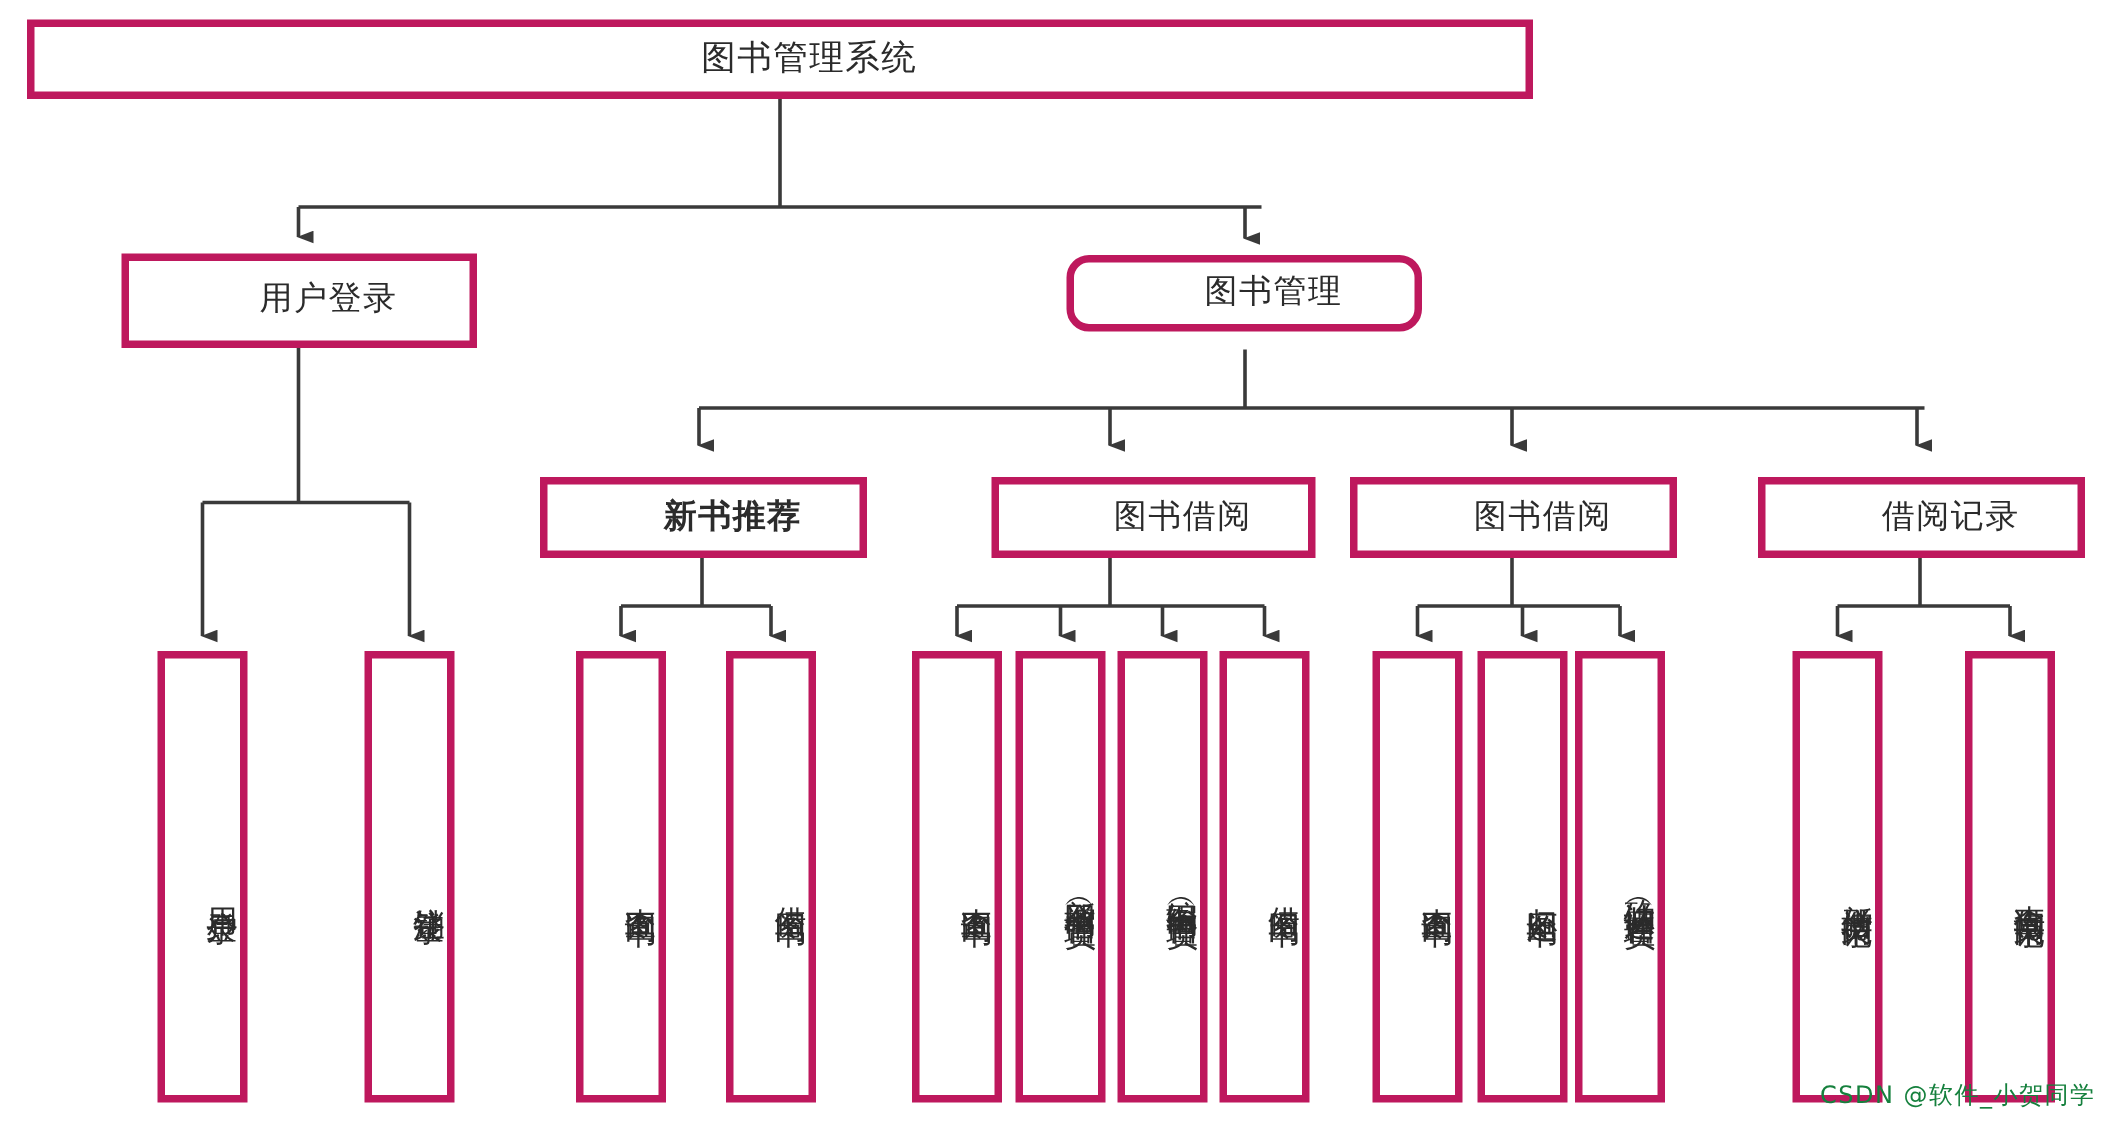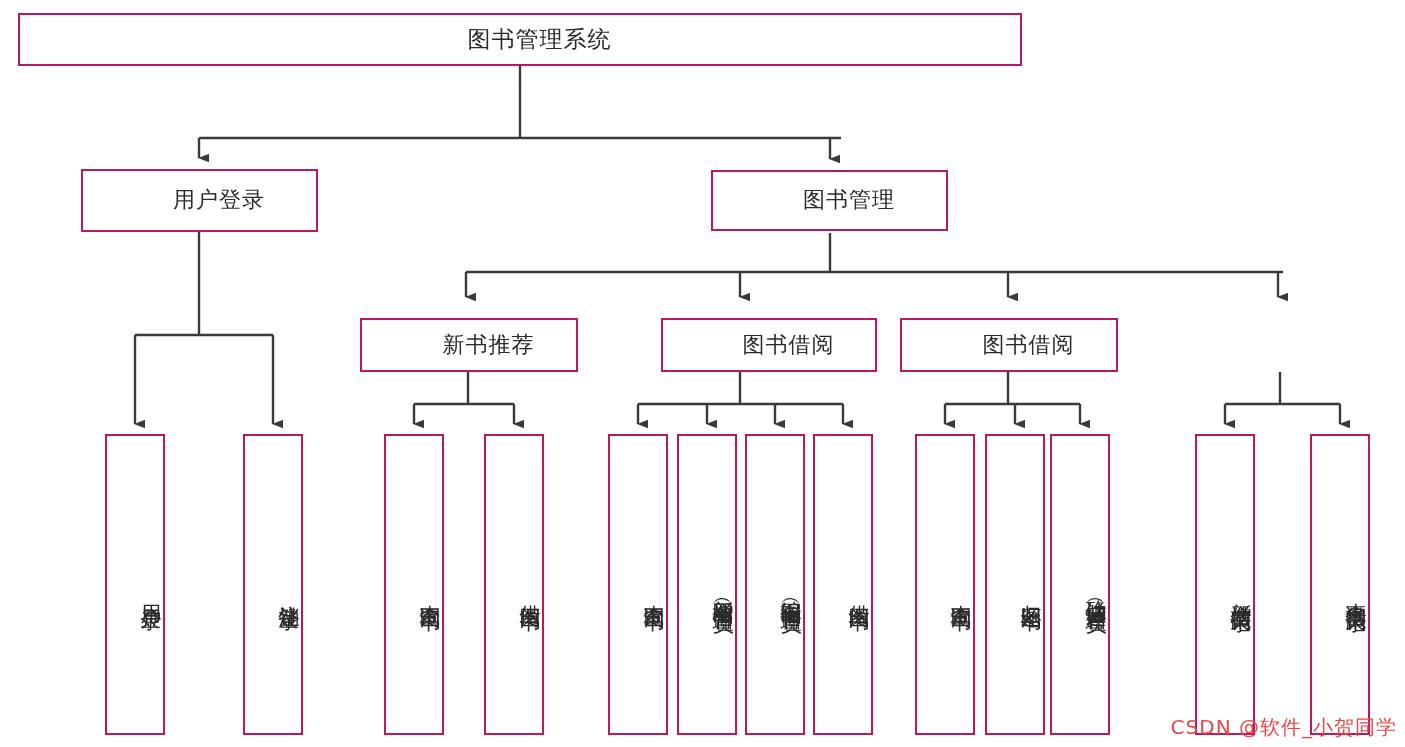--- a/index.html
+++ b/index.html
@@ -23,21 +23,21 @@
     left: 0;
     top: 0;
     width: 1405px;
     height: 747px;
     pointer-events: none;
   }
   .node {
     position: absolute;
     box-sizing: border-box;
     background: #ffffff;
-    border: 2px solid #be185d;
+    border: 5px solid #be185d;
     display: flex;
     align-items: center;
     justify-content: center;
     color: #2b2b2b;
     padding-left: 39px;
   }
   .node.horizontal {
     font-size: 22px;
     letter-spacing: 1px;
     line-height: 1.2;
@@ -61,22 +61,22 @@
     font-size: 23px;
   }
   .node-label {
     display: block;
     white-space: nowrap;
   }
   #watermark {
     position: absolute;
     right: 8px;
     bottom: 6px;
-    font-size: 20px;
-    color: #ef4444;
+    font-size: 16px;
+    color: #15803d;
     letter-spacing: 1px;
     white-space: nowrap;
     user-select: none;
   }
 </style>
 </head>
 <body>
 
 <div id="diagram-root">
 
@@ -131,33 +131,36 @@
     </g>
   </svg>
 
   <div class="node horizontal level0" style="left:18px; top:13px; width:1004px; height:53px;">
     <span class="node-label">图书管理系统</span>
   </div>
 
   <div class="node horizontal" style="left:81px; top:169px; width:237px; height:63px;">
     <span class="node-label">用户登录</span>
   </div>
-  <div class="node horizontal" style="left:711px; top:170px; width:237px; height:61px;">
+  <div class="node horizontal" style="left:711px; top:170px; width:237px; height:51px;border-radius:15px;">
     <span class="node-label">图书管理</span>
   </div>
 
-  <div class="node horizontal" style="left:360px; top:318px; width:218px; height:54px;">
+  <div class="node horizontal" style="left:360px; top:318px; width:218px; height:54px;font-weight:bold;">
     <span class="node-label">新书推荐</span>
   </div>
   <div class="node horizontal" style="left:632px; top:318px; width:216px; height:54px;margin-left:29px;">
     <span class="node-label">图书借阅</span>
   </div>
   <div class="node horizontal" style="left:900px; top:318px; width:218px; height:54px;">
     <span class="node-label">图书借阅</span>
   </div>
+  <div class="node horizontal" style="left:1172px; top:318px; width:218px; height:54px;">
+    <span class="node-label">借阅记录</span>
+  </div>
 
   <div class="node vertical" style="left:105px; top:434px; width:60px; height:301px;">
     <span class="node-label">用户登录</span>
   </div>
   <div class="node vertical" style="left:243px; top:434px; width:60px; height:301px;">
     <span class="node-label">注销登录</span>
   </div>
 
   <div class="node vertical" style="left:384px; top:434px; width:60px; height:301px;">
     <span class="node-label">查询图书</span>

